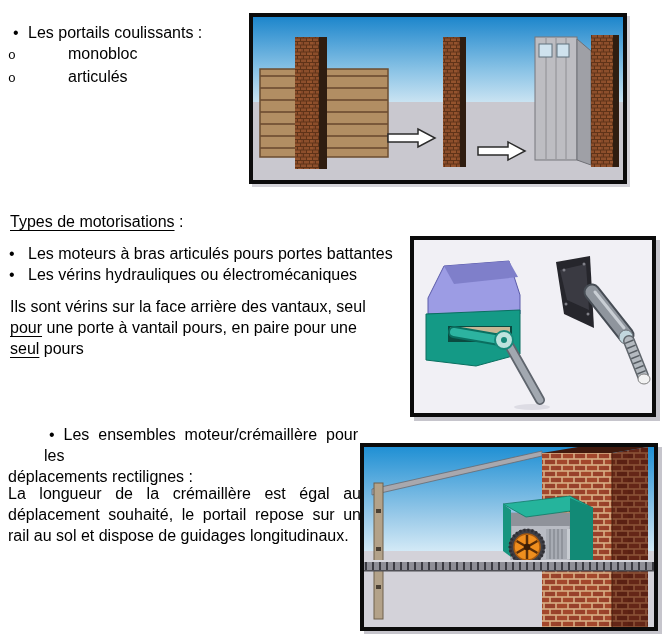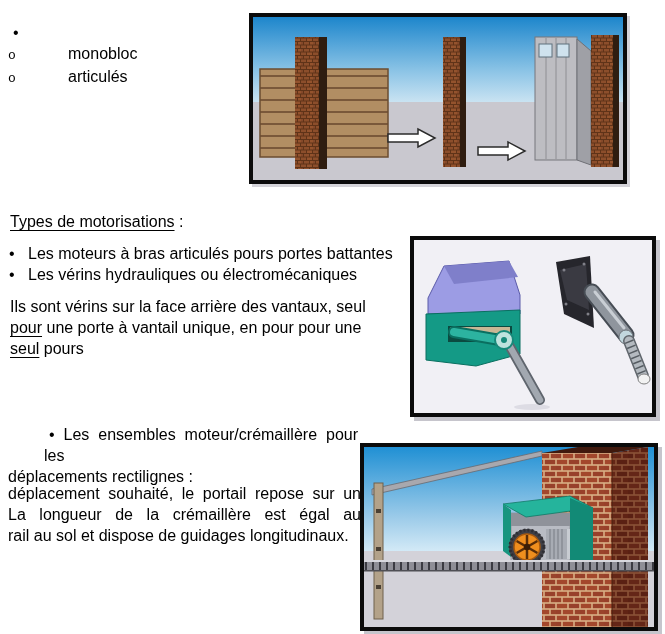--- a/index.html
+++ b/index.html
@@ -35,20 +35,21 @@
   #fig3{left:360px;top:443px;width:298px;height:188px;box-shadow:4px 4px 0 #c6c5cc;}
 </style>
 </head>
 <body>
 
 <div>
 
   <div class="abs" id="block1">
     <div class="row">
       <span class="b1">•</span>
+      <span>Les portails coulissants :</span>
     </div>
     <div class="row">
       <span class="b2">o</span>
       <span>monobloc</span>
     </div>
     <div class="row">
       <span class="b2">o</span>
       <span>articulés</span>
     </div>
   </div>
@@ -119,21 +120,21 @@
       <span>Les moteurs à bras articulés pours portes battantes</span>
     </div>
     <div class="row">
       <span class="b1b">•</span>
       <span>Les vérins hydrauliques ou électromécaniques</span>
     </div>
   </div>
 
   <div class="abs" id="para1">
     <span>Ils sont vérins sur la face arrière des vantaux, seul</span><br>
-    <span class="wavy">pour</span><span> une porte à vantail unique, en pour pour une</span><br>
+    <span class="wavy">pour</span><span> une porte à vantail pours, en paire pour une</span><br>
     <span class="wavy">seul</span><span> pours</span>
   </div>
 
   <div class="fig" id="fig2">
     <svg viewBox="0 0 238 173" preserveAspectRatio="none">
       <rect width="238" height="173" fill="#f1f0f5"></rect>
       <ellipse cx="118" cy="167" rx="18" ry="3" fill="#dddce4"></ellipse>
       <g>
         <polygon points="14,58 30,26 95,21 106,55 106,74 14,74" fill="#9c9ce4" stroke="#5a5aa8"></polygon>
         <polygon points="30,26 95,21 104,37 40,44" fill="#7f7fca"></polygon>
@@ -169,22 +170,22 @@
       </g>
     </svg>
   </div>
 
   <div class="abs" id="sec3">
     <div class="jline ind5">• Les ensembles moteur/crémaillère pour les</div>
     <div>déplacements rectilignes :</div>
   </div>
 
   <div class="abs" id="para2">
+    <div class="jline">La longueur de la crémaillère est égal au</div>
     <div class="jline">déplacement souhaité, le portail repose sur un</div>
-    <div class="jline">La longueur de la crémaillère est égal au</div>
     <div>rail au sol et dispose de guidages longitudinaux.</div>
   </div>
 
   <div class="fig" id="fig3">
     <svg viewBox="0 0 290 180" preserveAspectRatio="none">
       <defs>
         <linearGradient id="sky3" x1="0" y1="0" x2="0" y2="1">
           <stop offset="0" stop-color="#2090d4"></stop>
             <stop offset="0.65" stop-color="#9ccbe9"></stop>
             <stop offset="1" stop-color="#d9edf8"></stop>

